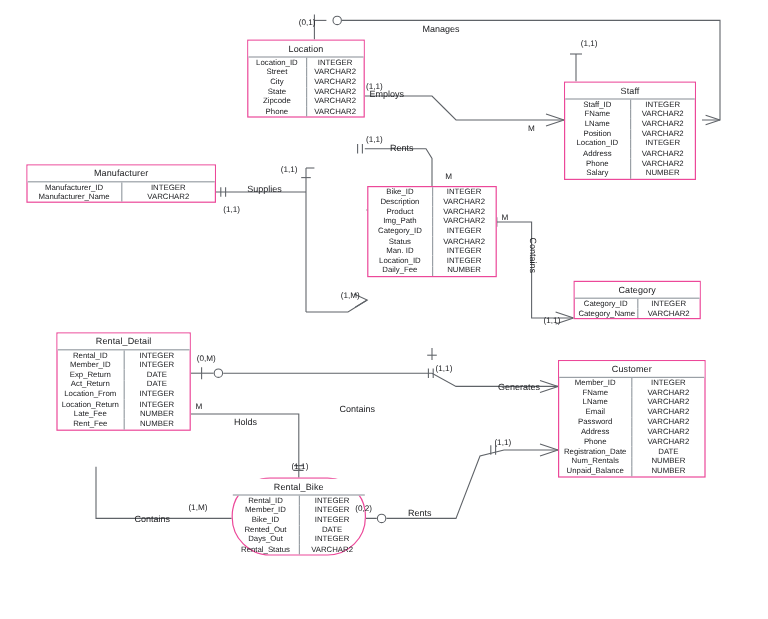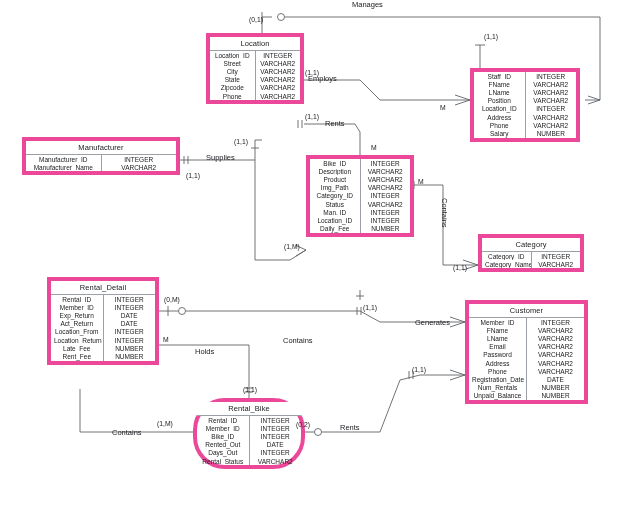--- a/index.html
+++ b/index.html
@@ -18,21 +18,21 @@
   svg.lines {
     position: absolute;
     left: 0;
     top: 0;
     width: 640px;
     height: 516px;
     pointer-events: none;
   }
   .entity {
     position: absolute;
-    border: 4px solid #ec4899;
+    border: 1px solid #ec4899;
     background: #ffffff;
     box-sizing: border-box;
   }
   .entity .title {
     text-align: center;
     font-size: 7.5px;
     color: #202124;
     padding: 2px 0 2px 0;
     border-bottom: 1px solid #9aa0a6;
     background: #ffffff;
@@ -159,20 +159,21 @@
           </tr>
       <tr>
             <td class="attr">Phone</td>
             <td class="type">VARCHAR2</td>
           </tr>
     </tbody>
       </table>
   </div>
 
   <div class="entity" style="left:470px; top:68px; width:110px;">
+    <div class="title">Staff</div>
     <table>
       <tbody>
           <tr>
             <td class="attr">Staff_ID</td>
             <td class="type">INTEGER</td>
           </tr>
       <tr>
             <td class="attr">FName</td>
             <td class="type">VARCHAR2</td>
           </tr>
@@ -392,21 +393,21 @@
             <td class="type">INTEGER</td>
           </tr>
       <tr>
             <td class="attr">Rental_Status</td>
             <td class="type">VARCHAR2</td>
           </tr>
     </tbody>
       </table>
   </div>
 
-  <div class="label" style="left:352px; top:0;">Manages</div>
+  <div class="label" style="left:352px; top:20px;">Manages</div>
   <div class="label" style="left:308px; top:74px;">Employs</div>
   <div class="label" style="left:325px; top:119px;">Rents</div>
   <div class="label" style="left:206px; top:153px;">Supplies</div>
   <div class="label" style="left:440px; top:198px; writing-mode:vertical-rl; text-orientation:mixed;">Contains</div>
   <div class="label" style="left:385px; top:318px;margin-left:30px;">Generates</div>
   <div class="label" style="left:283px; top:336px;">Contains</div>
   <div class="label" style="left:195px; top:347px;">Holds</div>
   <div class="label" style="left:112px; top:428px;">Contains</div>
   <div class="label" style="left:340px; top:423px;">Rents</div>
 

